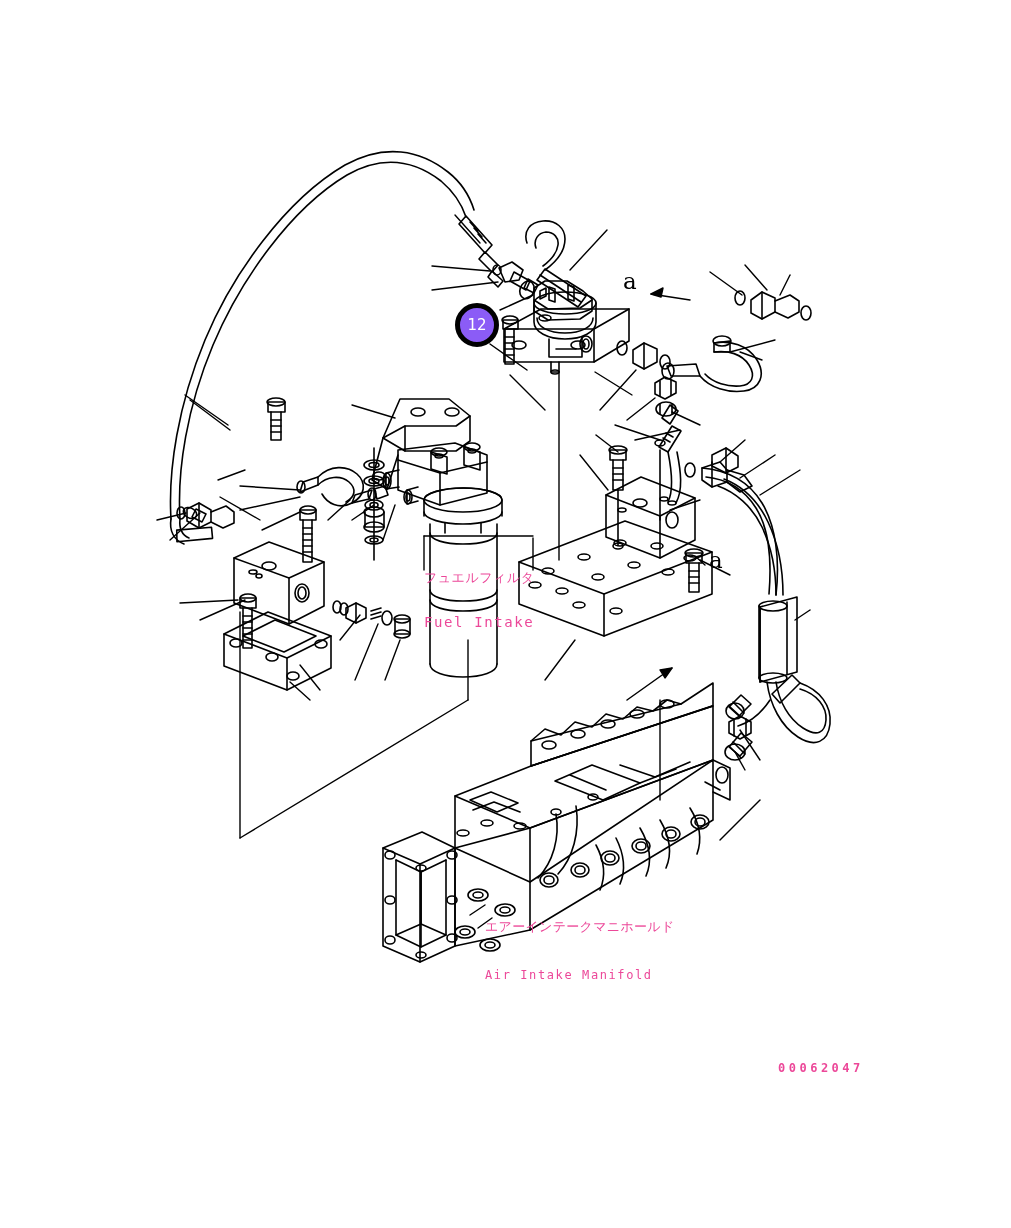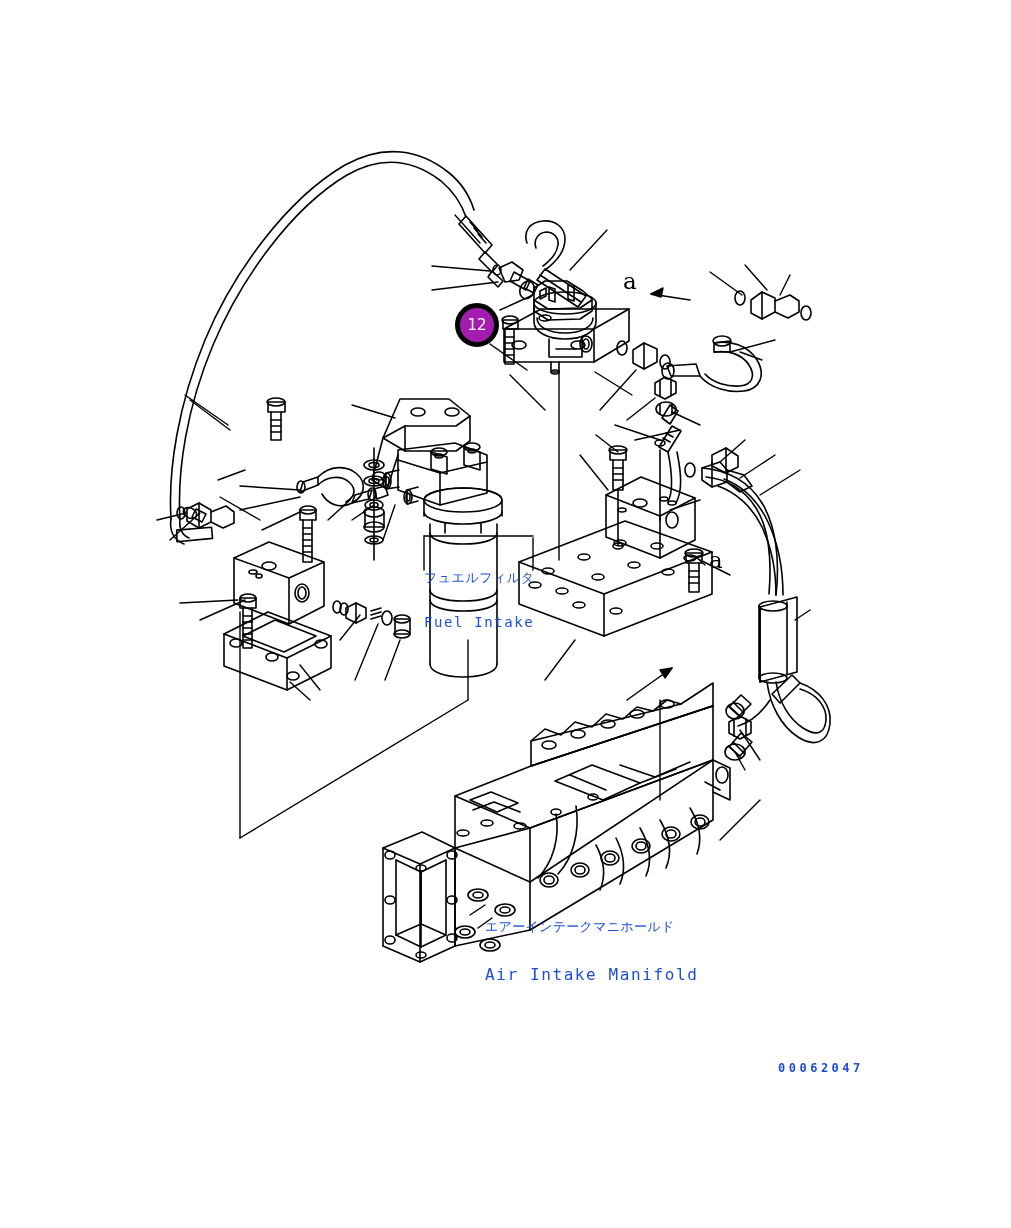--- a/index.html
+++ b/index.html
@@ -23,42 +23,42 @@
   }
   #drawing {
     position: absolute;
     left: 0;
     top: 0;
     width: 1011px;
     height: 1228px;
   }
   .lbl {
     position: absolute;
-    color: #1d4ed8;
+    color: #ec4899;
     white-space: pre;
     font-family: "DejaVu Sans Mono", monospace;
     letter-spacing: 0.5px;
   }
   #lbl-fuel-filter {
     left: 424px;
     top: 540px;
     font-size: 13px;
     line-height: 15px;
     text-align: left;
   }
   #lbl-fuel-filter .jp { font-size: 13px; letter-spacing: 0.5px; display:block; }
   #lbl-fuel-filter .en { font-size: 14px; letter-spacing: 1.6px; display:block; }
   #lbl-manifold {
     left: 485px;
     top: 887px;
     font-size: 13px;
     line-height: 16px;
   }
   #lbl-manifold .jp { font-size: 13px; letter-spacing: 0.3px; display:block; }
-  #lbl-manifold .en { font-size: 16px; letter-spacing: 1.6px; display:block; }
+  #lbl-manifold .en { font-size: 12px; letter-spacing: 1.6px; display:block; }
   #lbl-sheet-code {
     left: 778px;
     top: 1061px;
     font-size: 12px;
     letter-spacing: 3.5px;
     font-weight: bold;
   }
   .ref-letter {
     position: absolute;
     font-family: "DejaVu Serif", serif;
@@ -68,21 +68,21 @@
   }
   #ref-a-1 { left: 623px; top: 270px; }
   #ref-a-2 { left: 709px; top: 549px; }
   #callout-12 {
     position: absolute;
     left: 455px;
     top: 303px;
     width: 44px;
     height: 44px;
     border-radius: 50%;
-    background: #a21caf;
+    background: #8b5cf6;
     border: 5px solid #000000;
     box-sizing: border-box;
     color: #ffffff;
     font-family: "DejaVu Sans", sans-serif;
     font-size: 15px;
     display: flex;
     align-items: center;
     justify-content: center;
     letter-spacing: 0px;
   }

